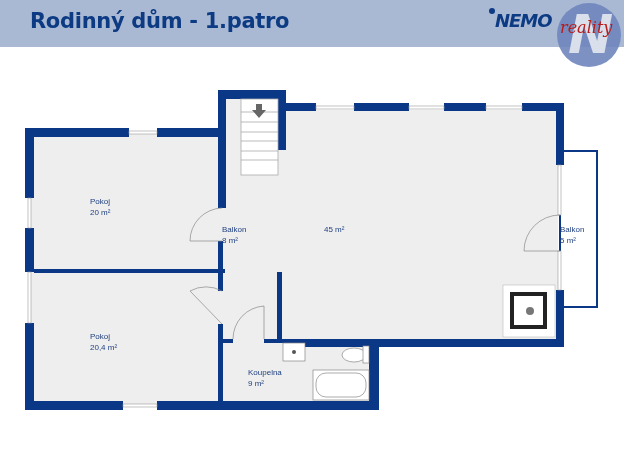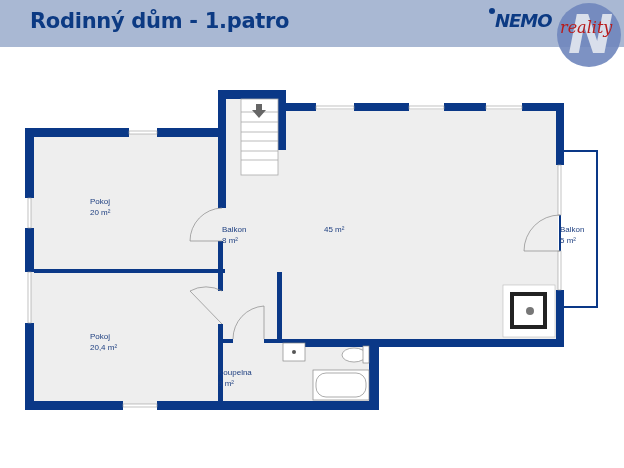--- a/index.html
+++ b/index.html
@@ -141,16 +141,16 @@
   <span>45 m²</span>
 </div>
 <div class="lbl" style="left:560px;top:224px;width:37px;">
   <span>Balkon</span>
   <span>5 m²</span>
 </div>
 <div class="lbl" style="left:90px;top:331px;width:70px;">
   <span>Pokoj</span>
   <span>20,4 m²</span>
 </div>
-<div class="lbl" style="left:218px;top:367px;width:60px;">
+<div class="lbl" style="left:248px;top:367px;width:60px;">
   <span>Koupelna</span>
   <span>9 m²</span>
 </div>
 
 </body></html>

